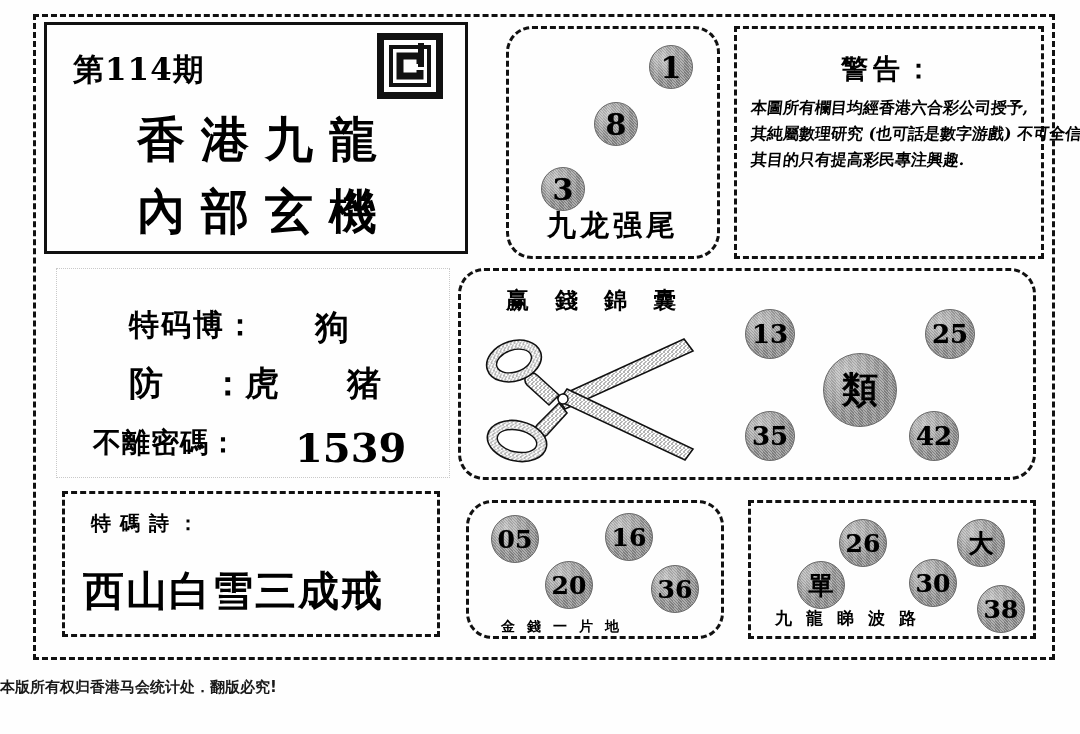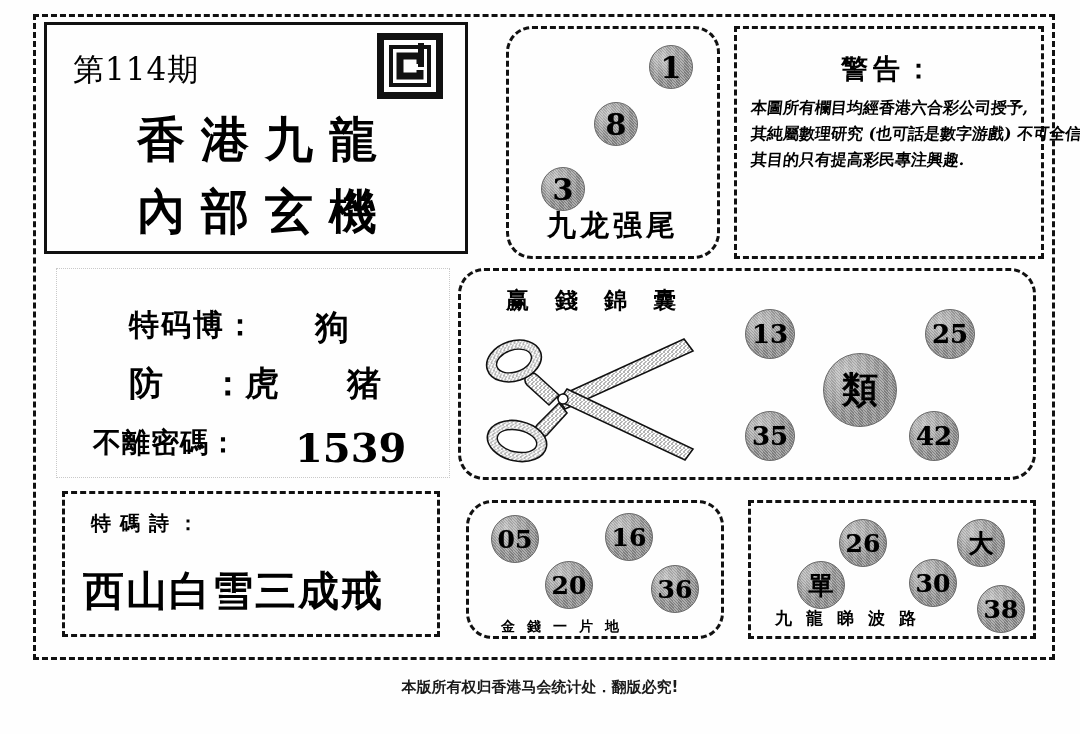--- a/index.html
+++ b/index.html
@@ -35,21 +35,21 @@
   .box { position: absolute; box-sizing: border-box; }
   .solid-box  { border: 3px solid #111; }
   .dash-box   { border: 3px dashed #111; }
   .dash-round { border: 3px dashed #111; border-radius: 26px; }
   .faint-box  { border: 1px dotted #c9c9c9; }
 
   
   #title-box { left: 44px; top: 22px; width: 424px; height: 232px; }
   #issue {
     position: absolute; left: 26px; top: 24px;
-    font-size: 31px; font-weight: 400; letter-spacing: 1px;
+    font-size: 31px; font-weight: 700; letter-spacing: 1px;
     font-family: "DejaVu Serif", "Liberation Serif", serif;
   }
   #seal {
     position: absolute; right: 22px; top: 8px;
     width: 66px; height: 66px;
   }
   .title-line {
     position: absolute; left: 40px; width: 340px;
     text-align: center;
     font-size: 48px; font-weight: 700;
@@ -175,21 +175,21 @@
   #k-ball-38  { left: 226px; top: 82px; width: 46px; height: 46px; font-size: 25px; }
   #kowloon-label {
     position: absolute; left: 24px; bottom: 6px;
     font-size: 17px; font-weight: 700; letter-spacing: 14px;
     font-family: "DejaVu Serif", "Liberation Serif", serif;
   }
 
   
   #footer {
     position: absolute; left: 0; right: 0; top: 678px;
-    text-align: center;
+    text-align: left;
     font-size: 15px;
     font-weight: 600;
     font-family: "DejaVu Sans", "Liberation Sans", sans-serif;
     color: #1a1a1a;
   }
 </style>
 </head>
 <body>
 
 <div id="page">

